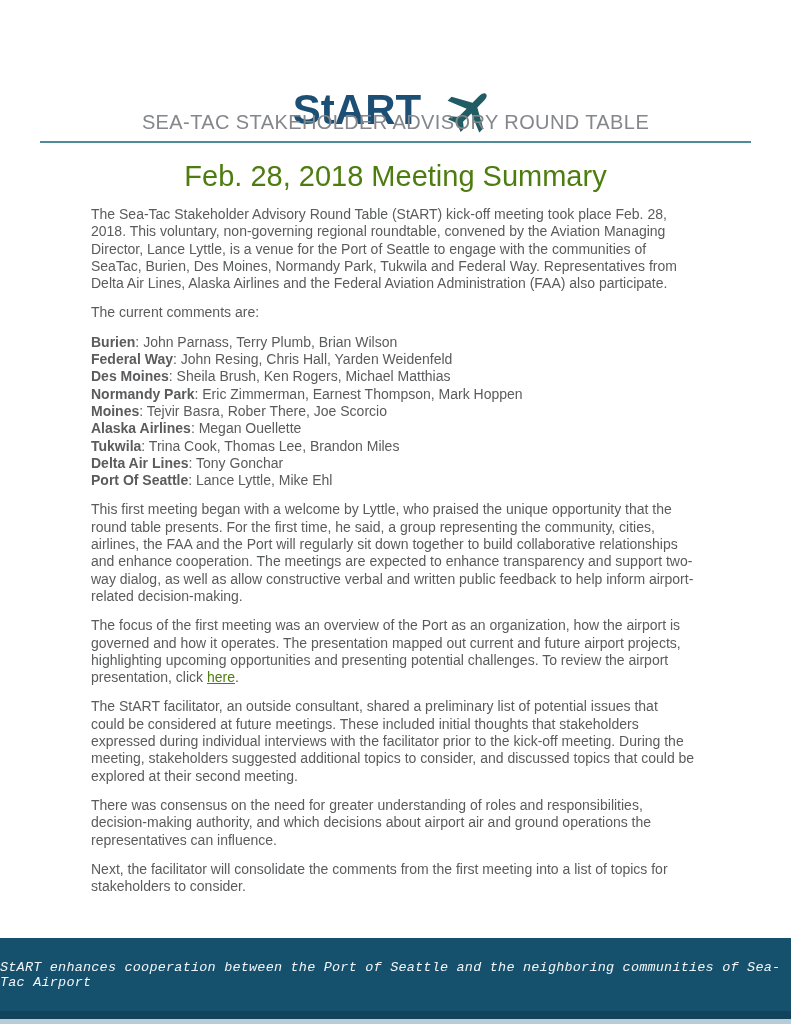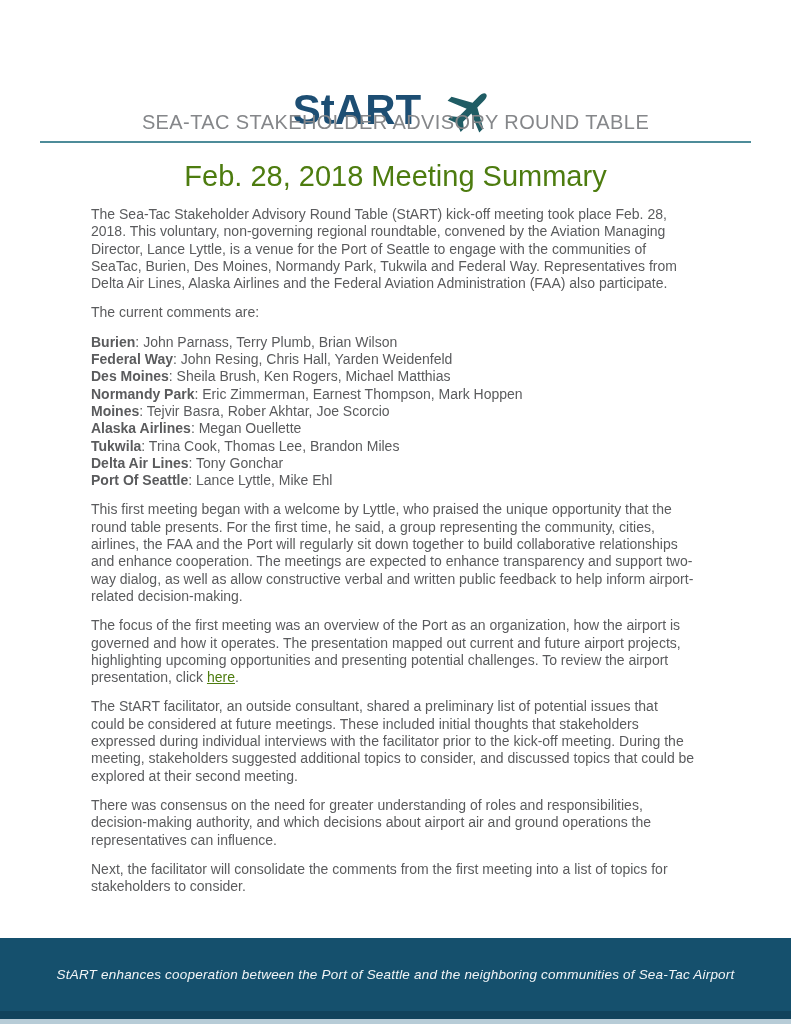--- a/index.html
+++ b/index.html
@@ -84,20 +84,21 @@
     background: #15506d;
     display: flex;
     align-items: center;
     justify-content: center;
   }
   .footer-text {
     color: #f2f5f7;
     font-style: italic;
     font-size: 13.5px;
     letter-spacing: 0.2px;
+    font-family: Liberation Mono, monospace;
   }
   .footer-strip-dark {
     position: absolute;
     top: 1011px; left: 0; right: 0;
     height: 8px;
     background: #11435c;
   }
   .footer-strip-light {
     position: absolute;
     top: 1019px; left: 0; right: 0;
@@ -127,21 +128,21 @@
 
     <p>The Sea-Tac Stakeholder Advisory Round Table (StART) kick-off meeting took place Feb. 28, 2018. This voluntary, non-governing regional roundtable, convened by the Aviation Managing Director, Lance Lyttle, is a venue for the Port of Seattle to engage with the communities of SeaTac, Burien, Des Moines, Normandy Park, Tukwila and Federal Way. Representatives from Delta Air Lines, Alaska Airlines and the Federal Aviation Administration (FAA) also participate.</p>
 
     <p>The current comments are:</p>
 
     <div class="members-block">
       <div class="member-line"><span class="b">Burien</span><span>: </span><span>John Parnass, Terry Plumb, Brian Wilson</span></div>
       <div class="member-line"><span class="b">Federal Way</span><span>: </span><span>John Resing, Chris Hall, Yarden Weidenfeld</span></div>
       <div class="member-line"><span class="b">Des Moines</span><span>: </span><span>Sheila Brush, Ken Rogers, Michael Matthias</span></div>
       <div class="member-line"><span class="b">Normandy Park</span><span>: </span><span>Eric Zimmerman, Earnest Thompson, Mark Hoppen</span></div>
-      <div class="member-line"><span class="b">Moines</span><span>: </span><span>Tejvir Basra, Rober Akhtar, Joe Scorcio</span></div>
+      <div class="member-line"><span class="b">Moines</span><span>: </span><span>Tejvir Basra, Rober There, Joe Scorcio</span></div>
       <div class="member-line"><span class="b">Alaska Airlines</span><span>: </span><span>Megan Ouellette</span></div>
       <div class="member-line"><span class="b">Tukwila</span><span>: </span><span>Trina Cook, Thomas Lee, Brandon Miles</span></div>
       <div class="member-line"><span class="b">Delta Air Lines</span><span>: </span><span>Tony Gonchar</span></div>
       <div class="member-line"><span class="b">Port Of Seattle</span><span>: </span><span>Lance Lyttle, Mike Ehl</span></div>
     </div>
 
     <p>This first meeting began with a welcome by Lyttle, who praised the unique opportunity that the round table presents. For the first time, he said, a group representing the community, cities, airlines, the FAA and the Port will regularly sit down together to build collaborative relationships and enhance cooperation. The meetings are expected to enhance transparency and support two-way dialog, as well as allow constructive verbal and written public feedback to help inform airport-related decision-making.</p>
 
     <p><span>The focus of the first meeting was an overview of the Port as an organization, how the airport is governed and how it operates. The presentation mapped out current and future airport projects, highlighting upcoming opportunities and presenting potential challenges. To review the airport presentation, click </span><a class="link" href="#">here</a><span>.</span></p>
 

